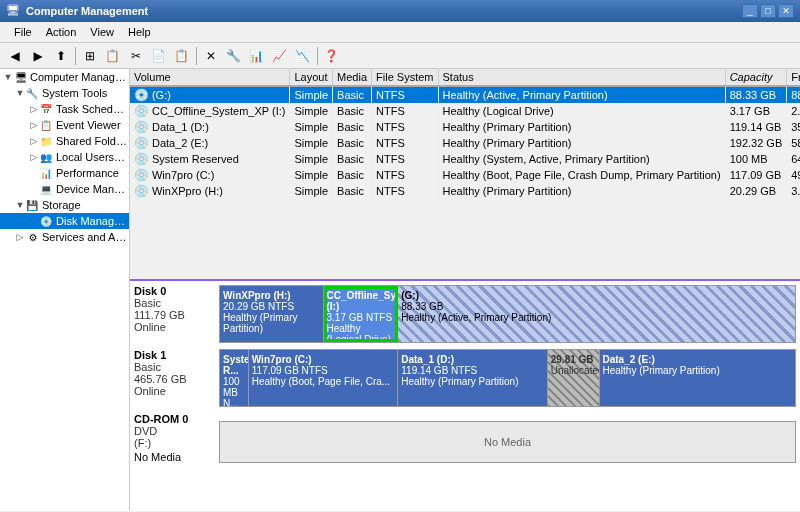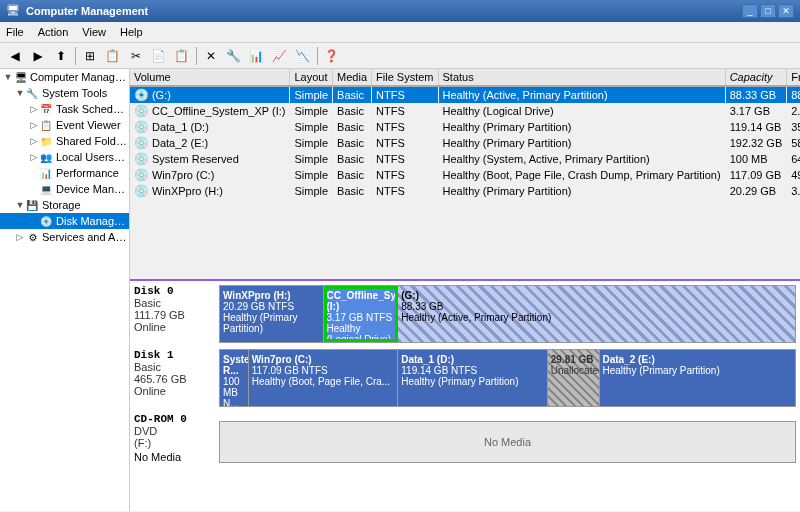--- a/index.html
+++ b/index.html
@@ -46,21 +46,21 @@
       align-items: center;
       justify-content: center;
       cursor: pointer;
     }
 
     
     .menu-bar {
       background: #f0f0f0;
       border-bottom: 1px solid #ccc;
       display: flex;
-      padding: 2px 0;
+      padding: 2px 8px;
       gap: 2px;
     }
     .menu-item {
       padding: 2px 6px;
       cursor: pointer;
       font-size: 11px;
     }
 
     
     .toolbar {
@@ -207,21 +207,20 @@
     }
     .disk-label {
       width: 85px;
       flex-shrink: 0;
       font-size: 11px;
       padding-right: 6px;
       color: #000;
     }
     .disk-label .disk-name {
       font-weight: bold;
-      font-family: Liberation Mono, monospace;
     }
     .disk-label .disk-type {
       color: #333;
     }
     .disk-label .disk-size {
       color: #333;
     }
     .disk-label .disk-status {
       color: #333;
     }

